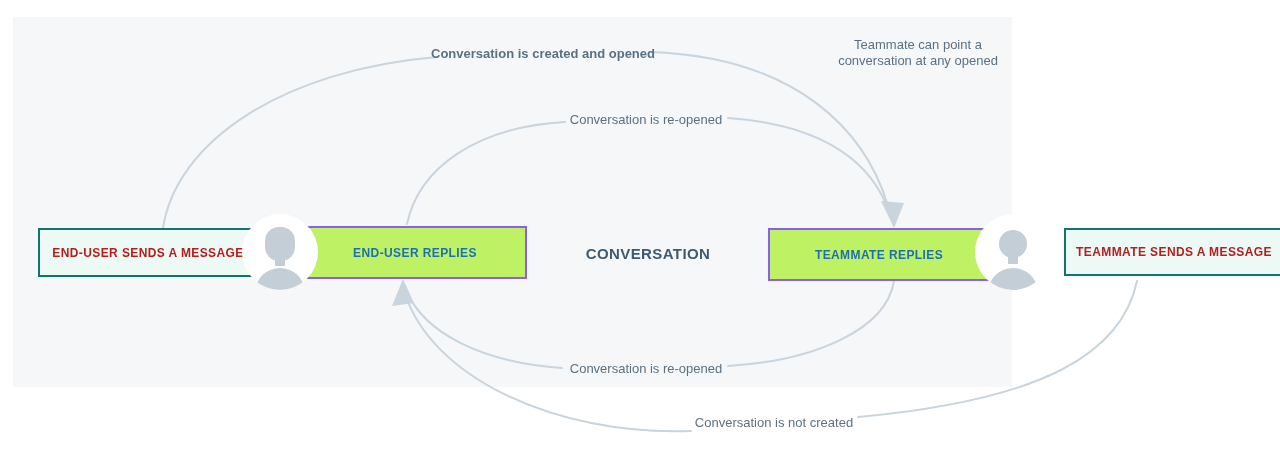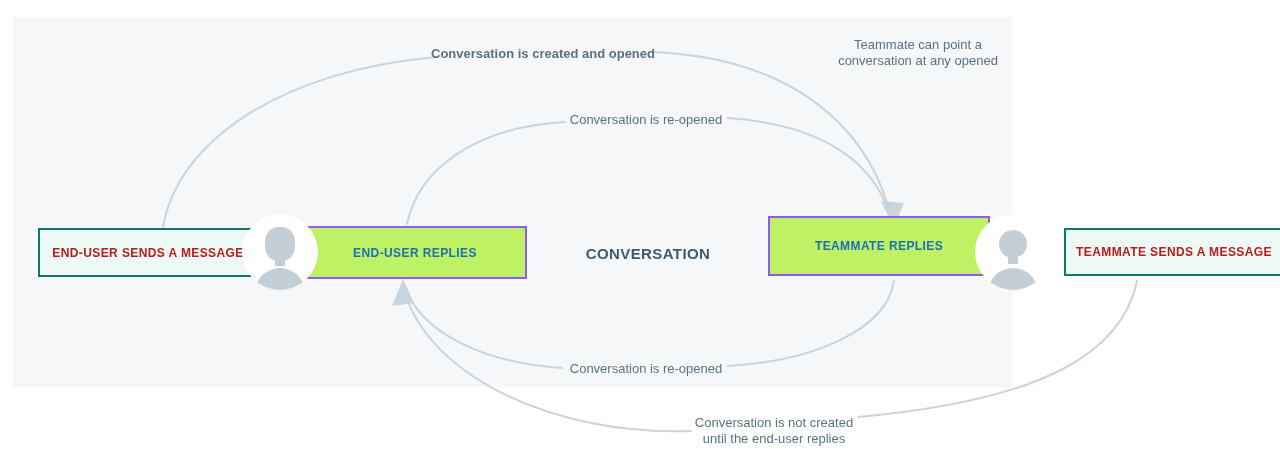--- a/index.html
+++ b/index.html
@@ -17,21 +17,21 @@
 
   .node{
     position:absolute;display:flex;align-items:center;justify-content:center;
     box-sizing:border-box;text-align:center;
     font-size:12px;font-weight:bold;letter-spacing:.4px;
   }
   .node-green{background:#edf9f4;border:2px solid #0f766e;color:#b91c1c;}
   .node-blue{background:#bef264;border:2px solid #8b5cf6;color:#1c6fb5;}
   .n-eu-sends{left:38px;top:228px;width:220px;height:49px;}
   .n-eu-replies{left:303px;top:226px;width:224px;height:53px;}
-  .n-tm-replies{left:768px;top:216px;width:222px;height:60px;text-align:center;}
+  .n-tm-replies{left:768px;top:228px;width:222px;height:53px;text-align:center;}
   .n-tm-sends{left:1064px;top:228px;width:220px;height:48px;}
 
   .conversation-label{
     position:absolute;left:648px;top:245px;transform:translateX(-50%);
     font-size:15px;font-weight:bold;letter-spacing:.4px;color:#3d5a70;white-space:nowrap;
   }
 
   .avatar{
     position:absolute;width:76px;height:76px;border-radius:50%;
     background:#ffffff;overflow:hidden;
@@ -42,21 +42,21 @@
   .a-teammate{left:975px;top:214px;}
 
   .arc-label{
     position:absolute;transform:translateX(-50%);
     font-size:13px;color:#5b7183;text-align:center;line-height:16px;white-space:nowrap;
   }
   .l-created{left:543px;top:46px;font-weight:bold;}
   .l-close{left:918px;top:37px;}
   .l-reopen-top{left:646px;top:112px;}
   .l-reopen-bottom{left:646px;top:361px;}
-  .l-notcreated{left:774px;top:415px;}
+  .l-notcreated{left:774px;top:415px;text-align:right;}
 </style>
 </head>
 <body>
 
 <div class="stage">
 
   <div class="panel"></div>
 
   <svg class="arrows" viewBox="0 0 1280 457" aria-hidden="true">
 
@@ -115,16 +115,15 @@
     <div>Teammate can point a</div>
     <div>conversation at any opened</div>
   </div>
 
   <div class="arc-label l-reopen-top">Conversation is re-opened</div>
 
   <div class="arc-label l-reopen-bottom">Conversation is re-opened</div>
 
   <div class="arc-label l-notcreated">
     <div>Conversation is not created</div>
-    <div>until the end-user replies</div>
   </div>
 
 </div>
 
 </body></html>

